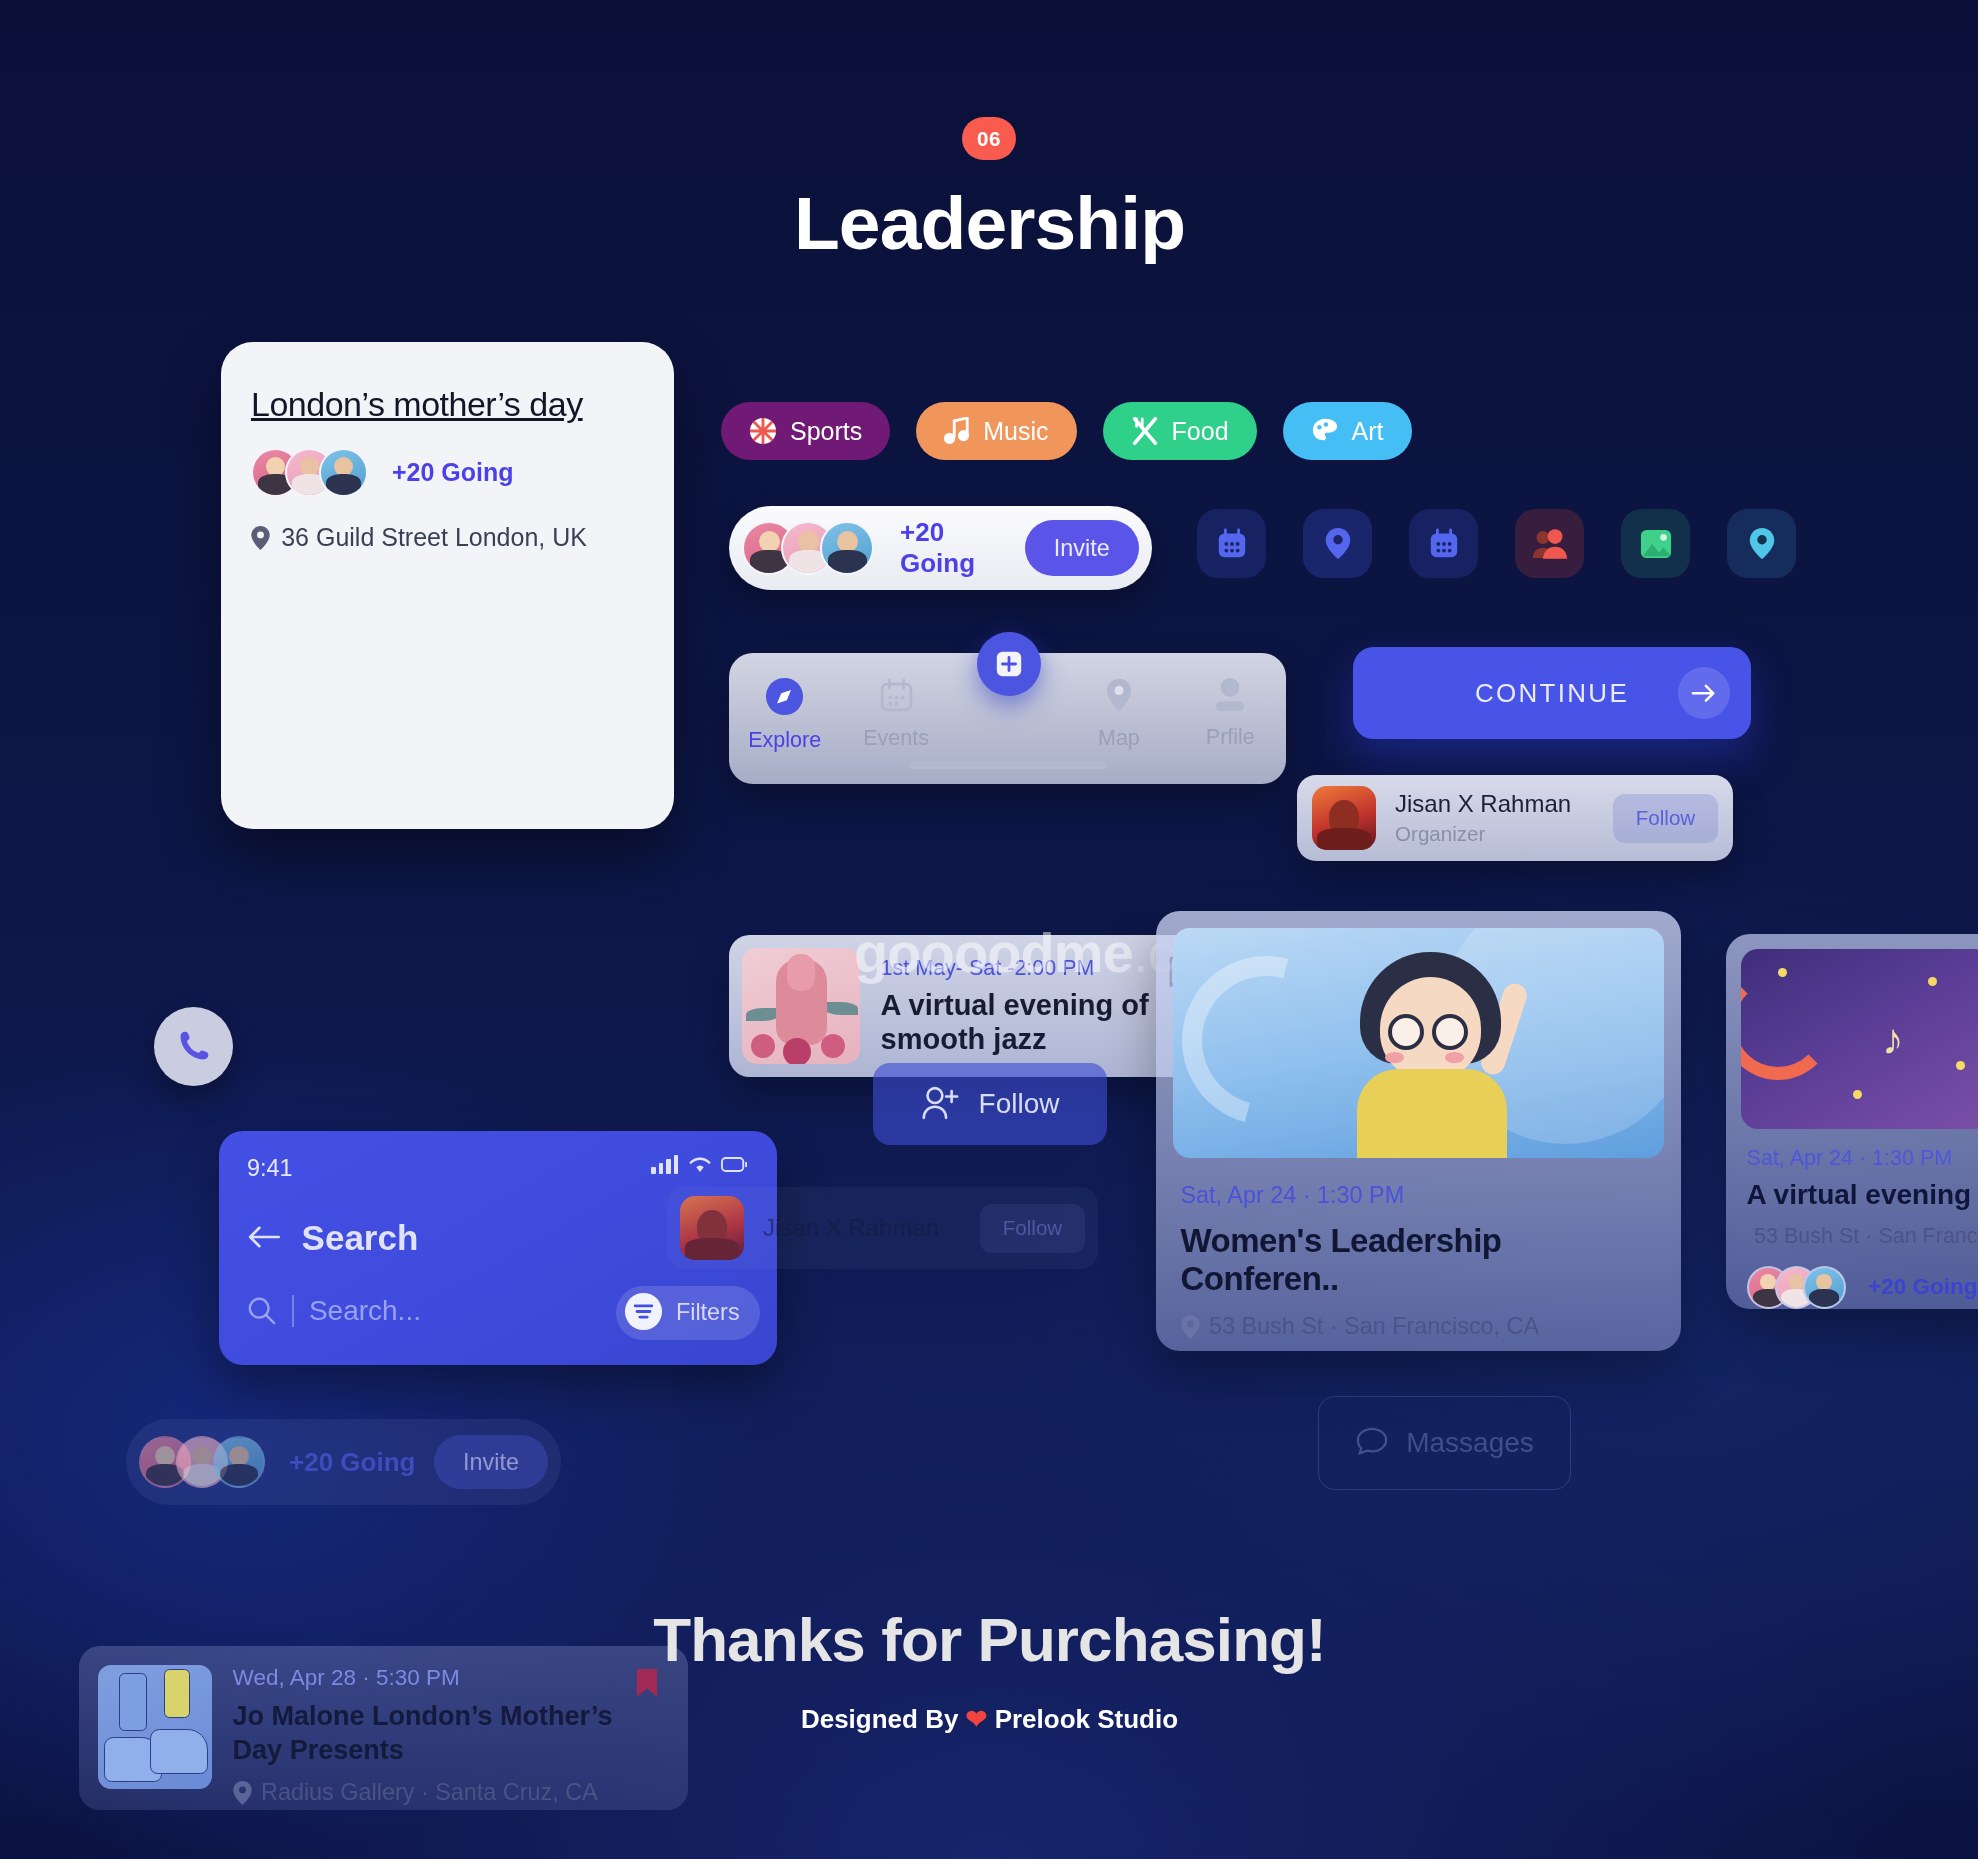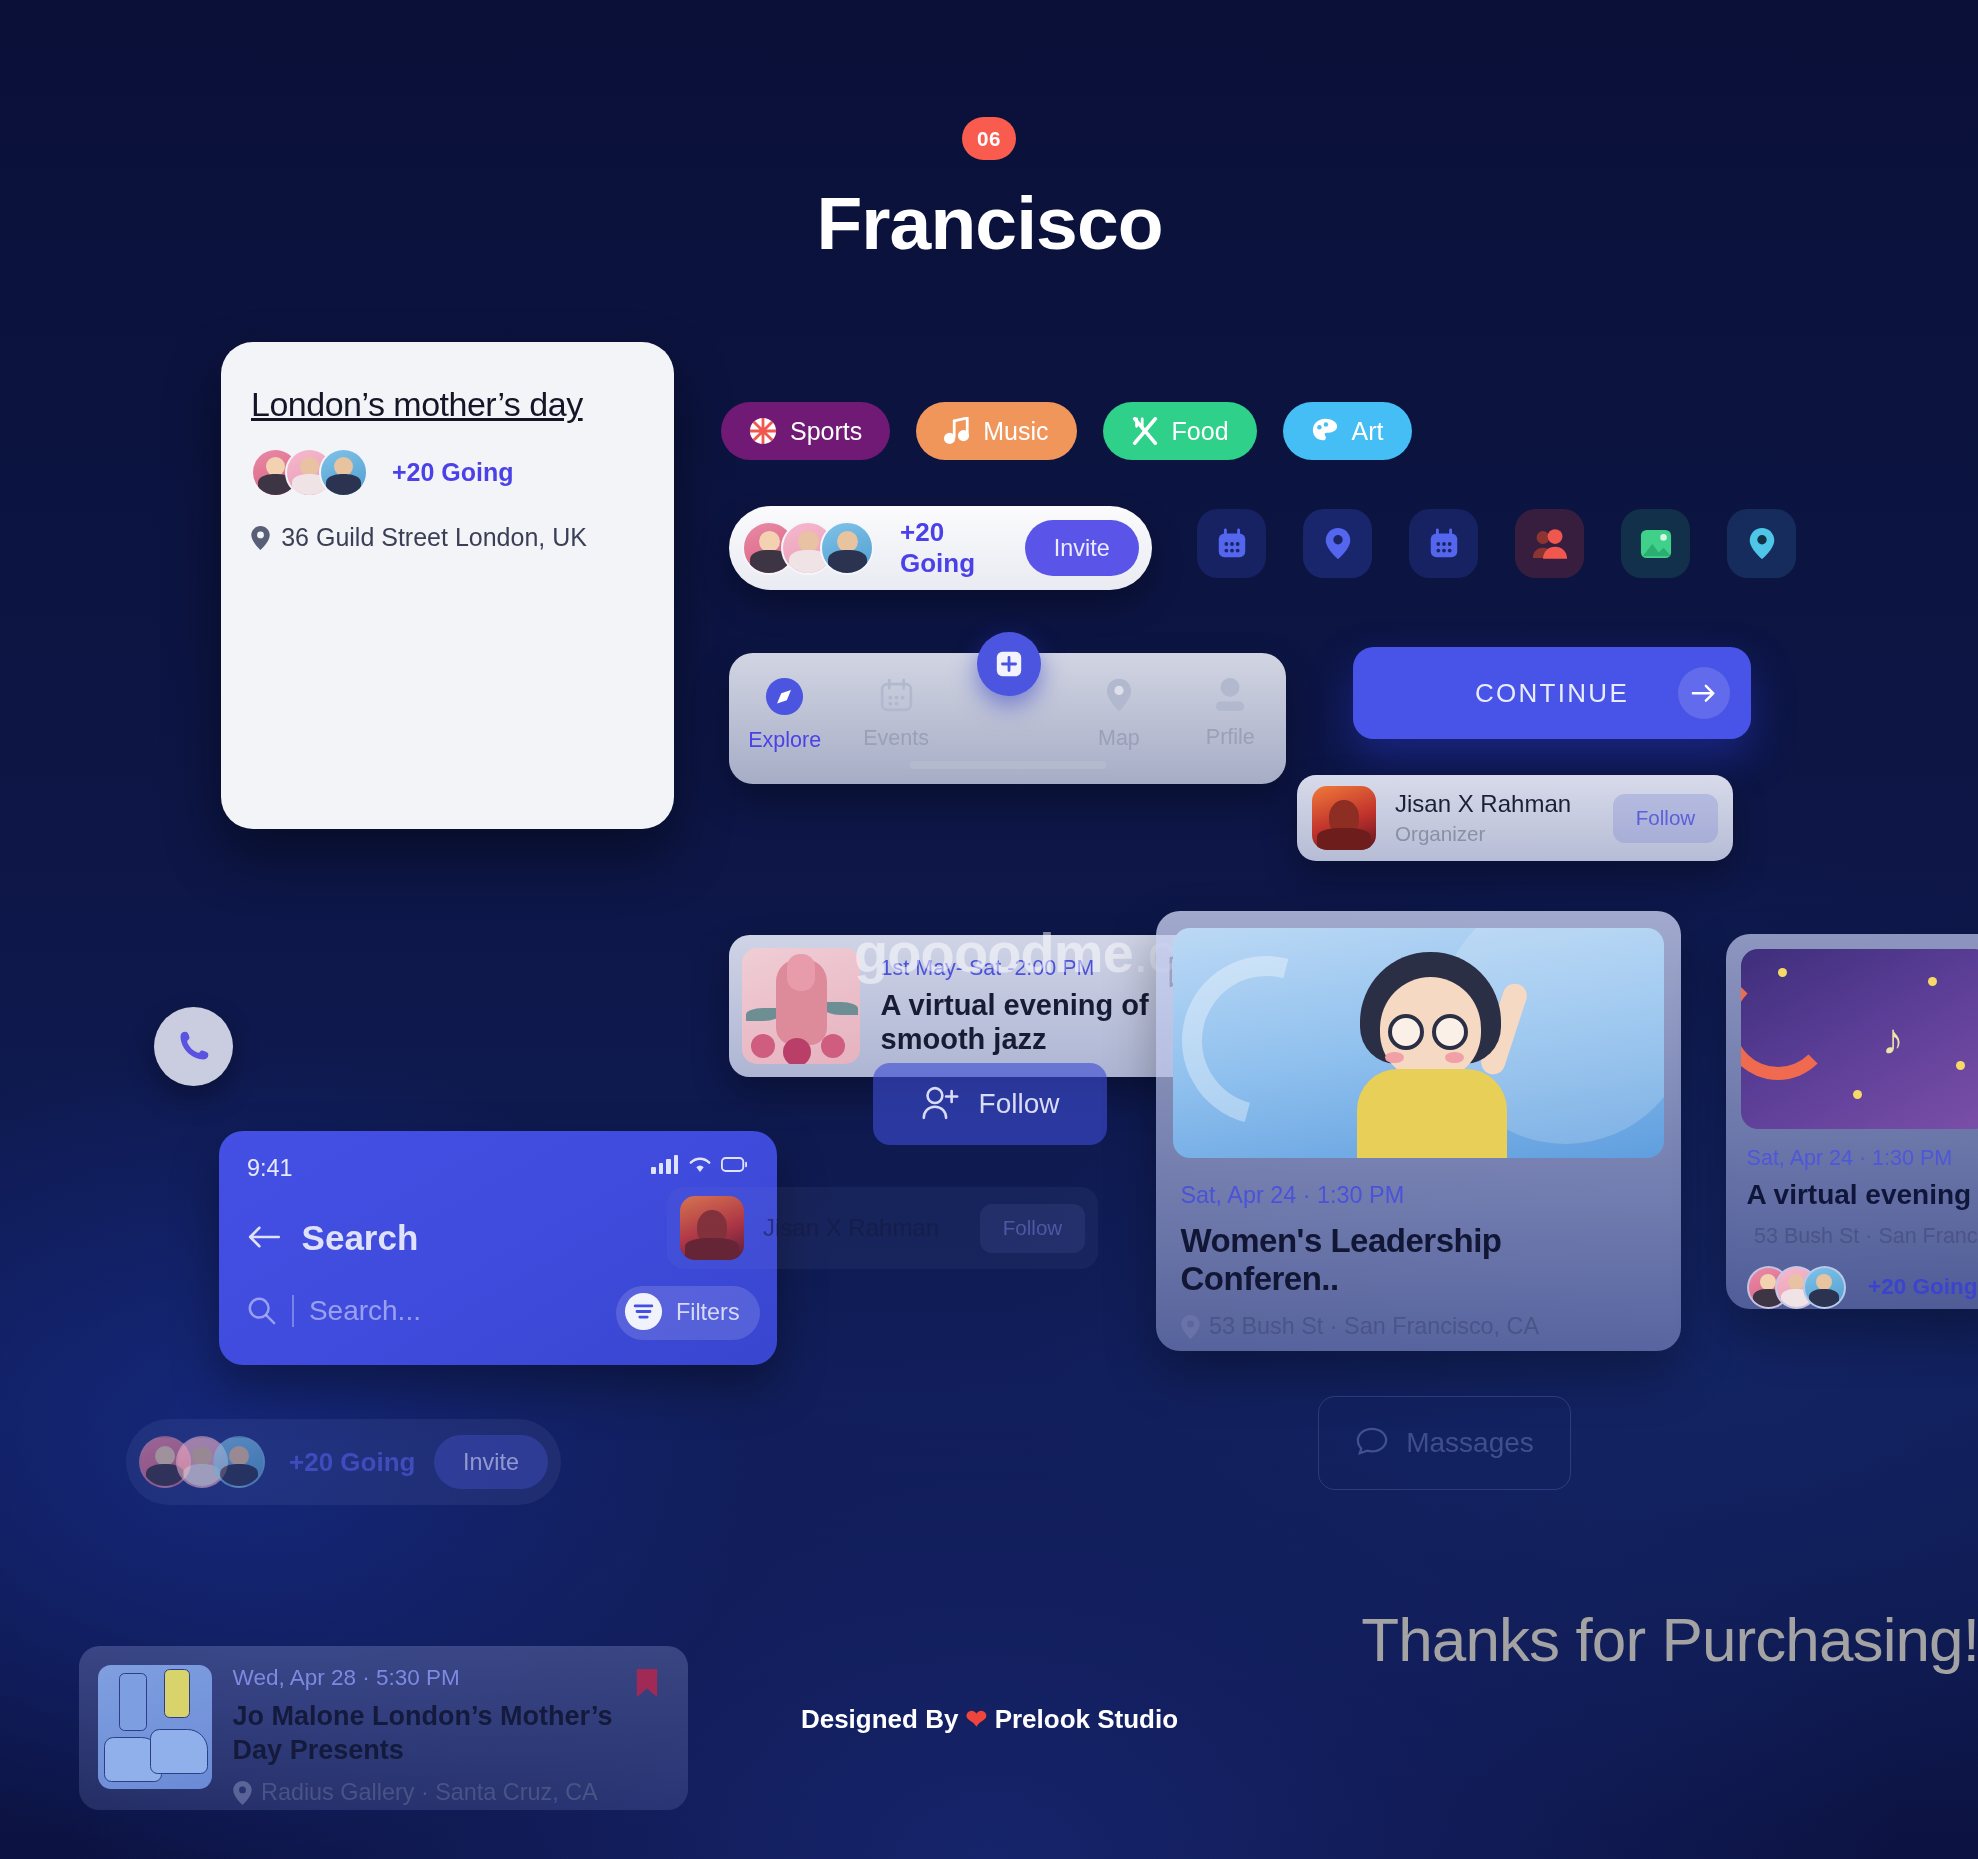--- a/index.html
+++ b/index.html
@@ -316,34 +316,34 @@
   }
   .invitepill .av { border-color: rgba(160,170,225,.25); }
   .invitepill .itxt { color: rgba(70,80,200,.85); font-size: 26px; font-weight: 700; margin-left: 24px; }
   .invitepill .ibtn {
     margin-left: auto; width: 114px; height: 54px; border-radius: 27px;
     background: rgba(70,82,200,.42); color: rgba(225,228,255,.55); font-size: 23.4px;
     display:flex; align-items:center; justify-content:center; border:none; cursor:pointer;
   }
 
   
-  .thanks { left: 0; top: 1588px; width: 1979px; text-align: right; color: #a3a3a3; font-size: 62px; font-weight: 400; letter-spacing: -0.9px; }
+  .thanks { left: 0; top: 1588px; width: 1979px; text-align: center; color: #e5e5e5; font-size: 62px; font-weight: 700; letter-spacing: -0.9px; }
   .designed { left: 0; top: 1688px; width: 1979px; text-align: center; color: #fff; font-size: 26px; font-weight: 700; }
   .heart { color: #f0453c; }
 
   .status-bars { display:flex; align-items:flex-end; gap:2.8px; }
   .status-bars i { width: 4.7px; background: #dfe3ff; display:block; border-radius:0.9px; }
 </style>
 </head>
 <body>
 
 <div class="stage">
 
   <div class="abs badge06">06</div>
-  <div class="abs page-title">Francisco</div>
+  <div class="abs page-title">Leadership</div>
 
   <div class="abs bigcard">
     <div class="bigcard-title">London’s mother’s day</div>
     <div class="bigcard-row">
       <div class="avstack">
         <div class="av a1" style="width:49px;height:49px">
             <div class="head"></div>
             <div class="body"></div>
           </div>
         <div class="av a2" style="width:49px;height:49px">

